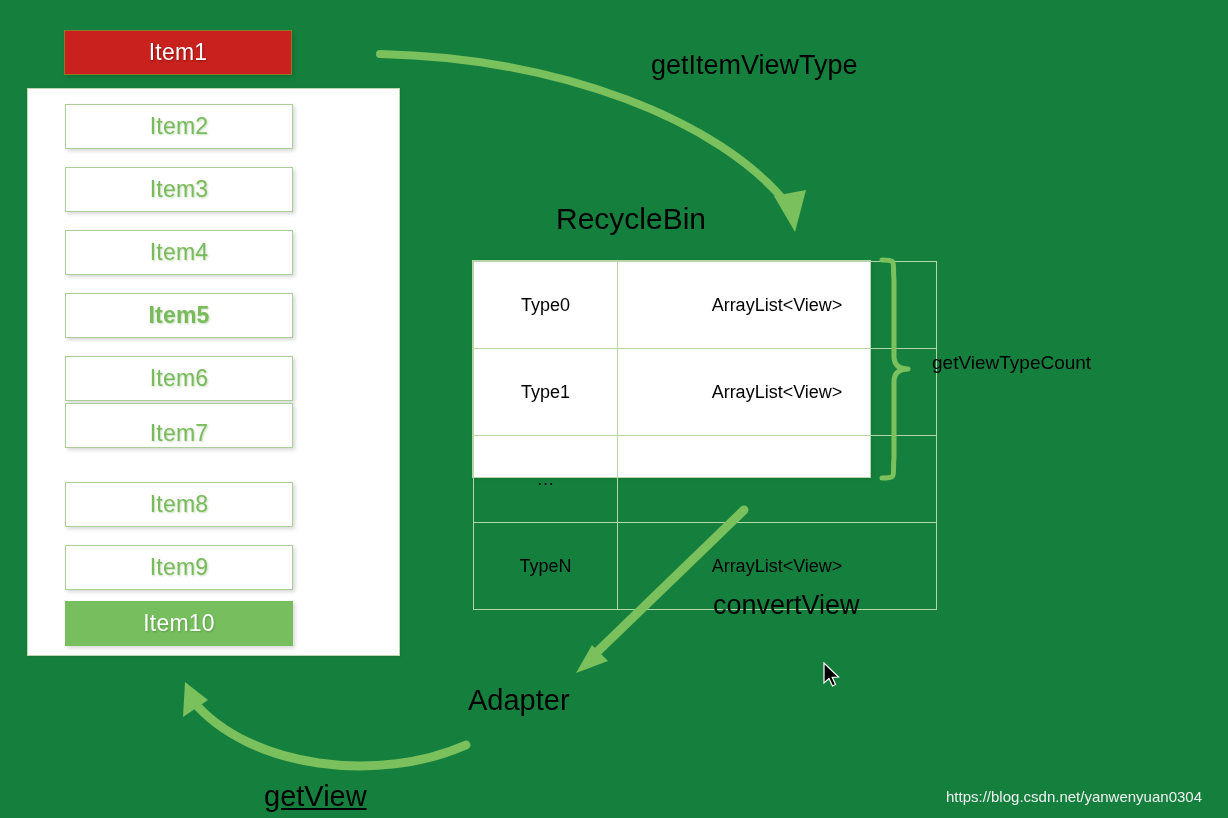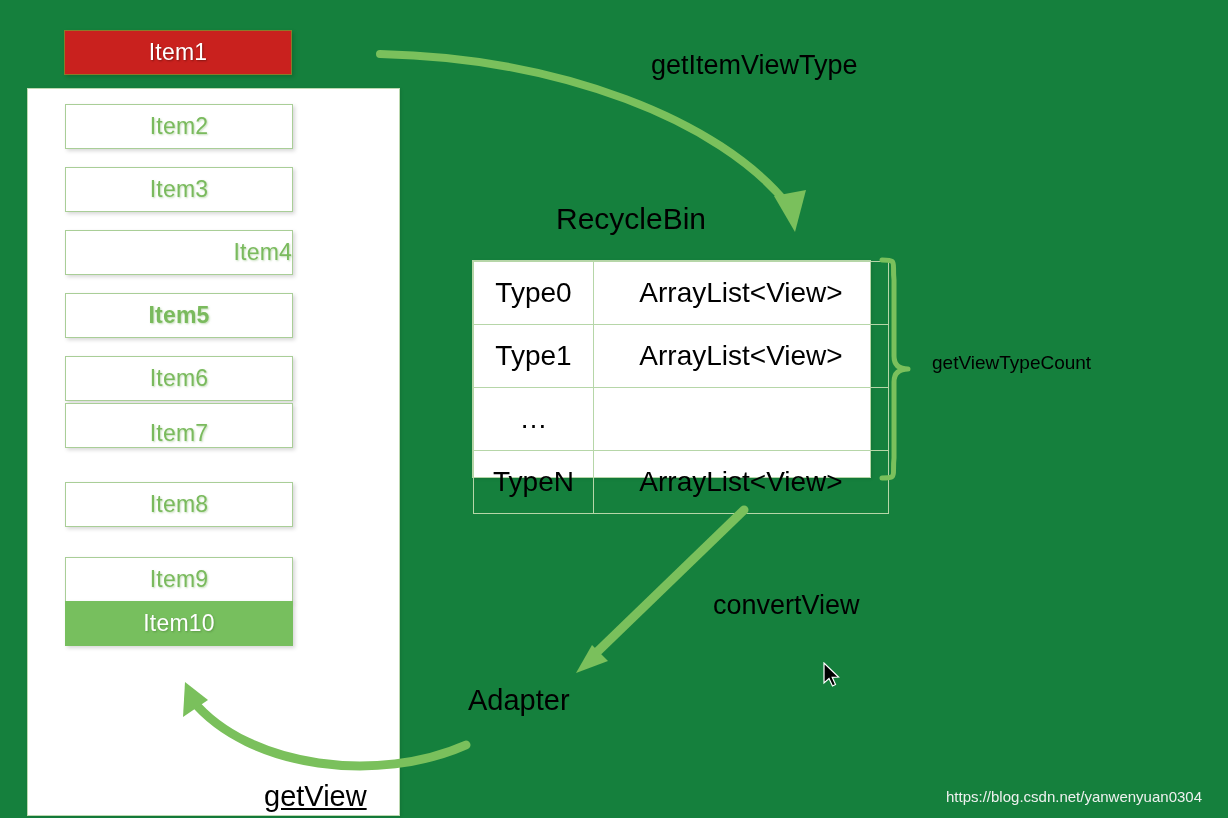--- a/index.html
+++ b/index.html
@@ -15,21 +15,21 @@
     font-family: "Liberation Sans", sans-serif;
     overflow: hidden;
   }
 
   
   #list-container {
     position: absolute;
     left: 27px;
     top: 88px;
     width: 373px;
-    height: 728px;
+    height: 568px;
     border: 1.5px solid #bcd9b0;
     background: #ffffff;
     box-sizing: border-box;
     box-shadow: 1px 1px 3px rgba(0,0,0,0.10);
   }
 
   .item-box {
     position: absolute;
     left: 64px;
     width: 228px;
@@ -87,23 +87,23 @@
     box-shadow: 1px 1px 3px rgba(0,0,0,0.10);
   }
   #recyclebin-table table {
     width: 100%;
     height: 100%;
     border-collapse: collapse;
     table-layout: fixed;
   }
   #recyclebin-table td {
     border: 1px solid #b6d6a8;
-    font-size: 28px;
-    color: #000000;
-    padding: 4px;
+    font-size: 18px;
+    color: #000000;
+    padding: 16px;
     text-align: center;
     vertical-align: middle;
     height: 54px;
   }
   #recyclebin-table td.col-type { width: 111px; }
   #recyclebin-table td.col-val  { width: 286px; }
 
   
   #brace {
     position: absolute;
@@ -169,36 +169,36 @@
     <span>Item1</span>
   </div>
 
   <div id="list-container">
     <div class="item-box item-normal" style="top:15px;left:37px;">
       <span>Item2</span>
     </div>
     <div class="item-box item-normal" style="top:78px;left:37px;">
       <span>Item3</span>
     </div>
-    <div class="item-box item-normal" style="top:141px;left:37px;justify-content:flex-end;">
+    <div class="item-box item-normal" style="top:141px;left:37px;">
       <span>Item4</span>
     </div>
     <div class="item-box item-normal" style="top:204px;left:37px;font-weight:bold;">
       <span>Item5</span>
     </div>
     <div class="item-box item-normal" style="top:267px;left:37px;">
       <span>Item6</span>
     </div>
     <div class="item-box item-normal" style="top:314px;left:37px;align-items:flex-end;">
       <span>Item7</span>
     </div>
     <div class="item-box item-normal" style="top:393px;left:37px;">
       <span>Item8</span>
     </div>
-    <div class="item-box item-normal" style="top:468px;left:37px;">
+    <div class="item-box item-normal" style="top:456px;left:37px;">
       <span>Item9</span>
     </div>
     <div class="item-box item-green" style="top:512px;left:37px;">
       <span>Item10</span>
     </div>
   </div>
 
   <svg class="arrow-svg" id="arrow-getitemviewtype" style="left:0px; top:0px; width:1228px; height:818px;">
     <path d="M 380 54 C 560 58 720 120 788 205" stroke="#7ac05c" stroke-width="8" fill="none" stroke-linecap="round"></path>
     <path d="M 774 196 L 795 232 L 806 190 Z" fill="#7ac05c"></path>

